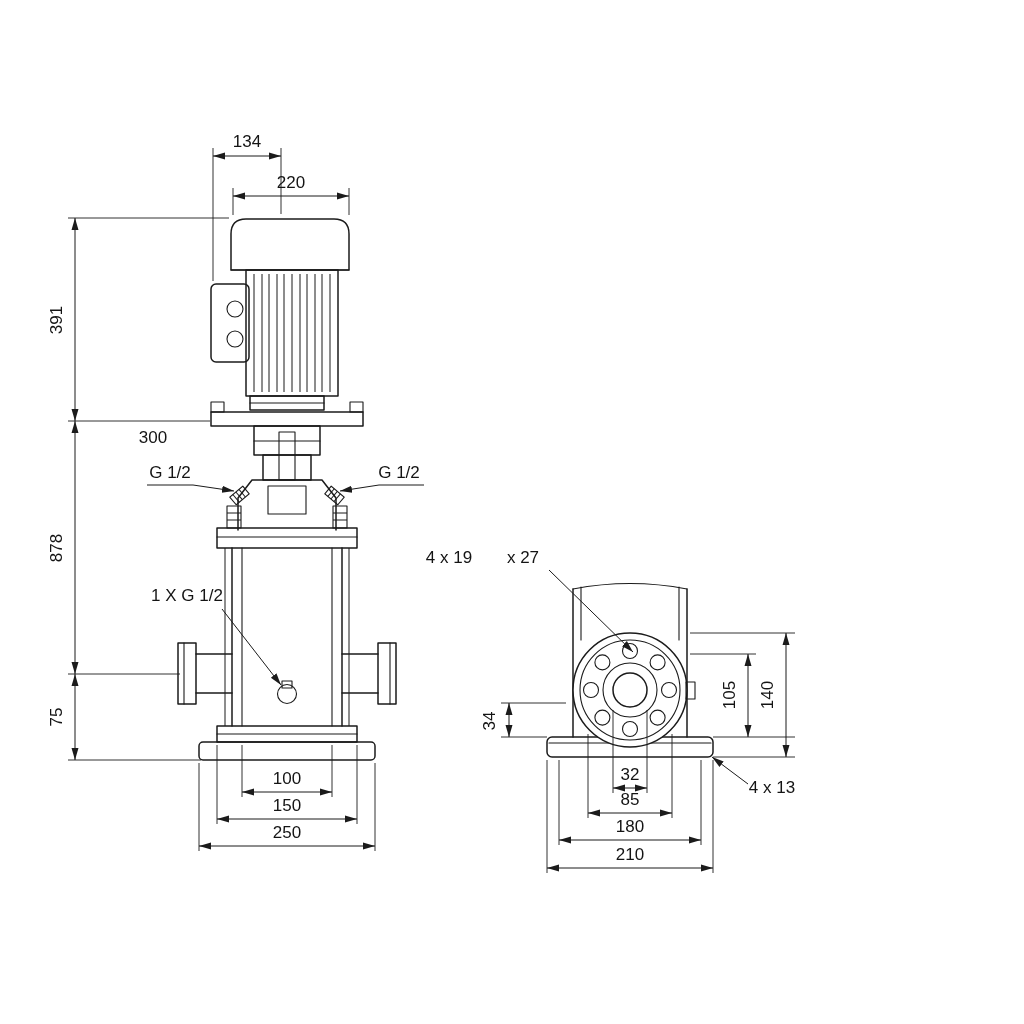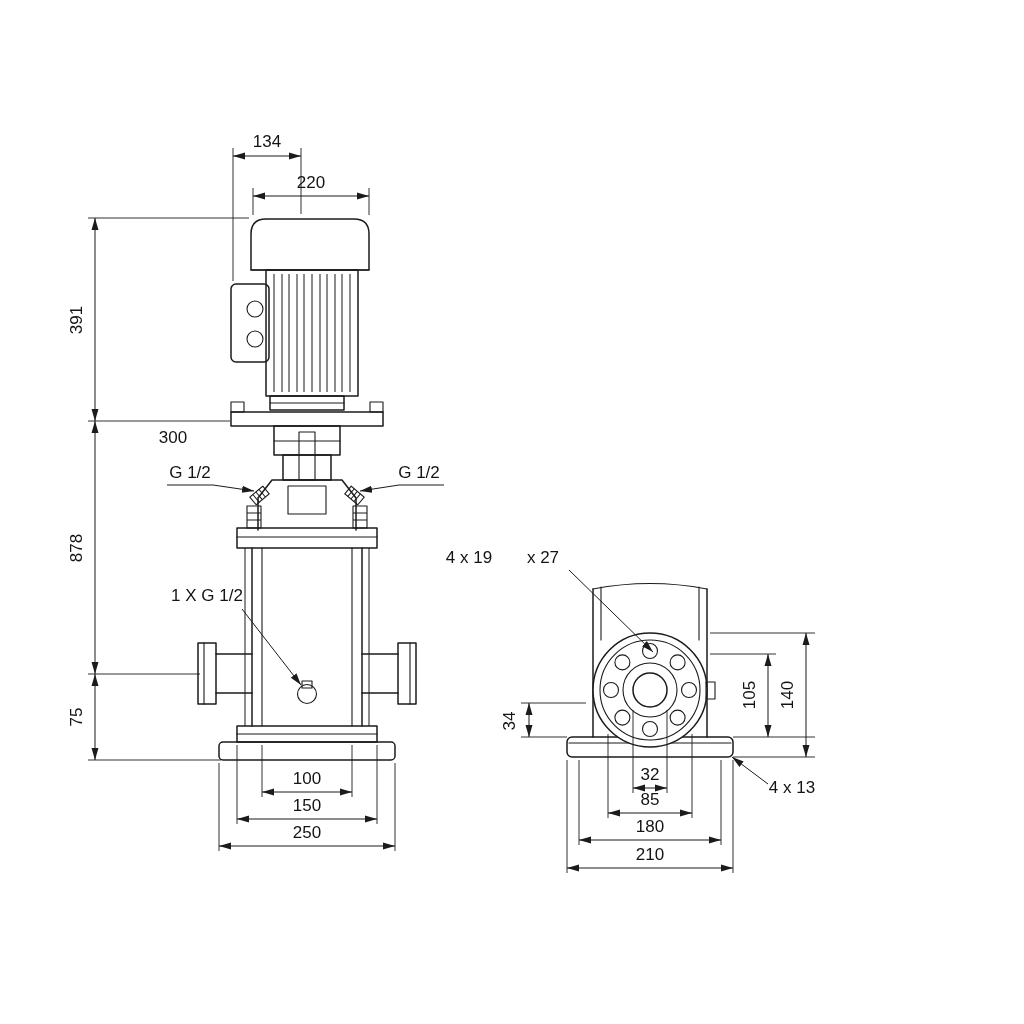--- a/index.html
+++ b/index.html
@@ -1,16 +1,16 @@
 <!DOCTYPE html>
 <html><head>
 <meta charset="utf-8">
 <style>
   html,body { margin:0; padding:0; background:#ffffff; }
-  .stage { width:984px; height:1024px; background:#ffffff; position:relative;padding-left:20px; }
+  .stage { width:984px; height:1024px; background:#ffffff; position:relative; }
   svg { display:block; }
   .ol  { fill:none; stroke:#1b1b1b; stroke-width:1.5; stroke-linejoin:round; stroke-linecap:round; }
   .ol2 { fill:none; stroke:#1b1b1b; stroke-width:1.1; stroke-linejoin:round; stroke-linecap:round; }
   .fin { fill:none; stroke:#1b1b1b; stroke-width:1; }
   .dim { fill:none; stroke:#1b1b1b; stroke-width:1; }
   .ext { fill:none; stroke:#1b1b1b; stroke-width:0.9; }
   .wfill { fill:#ffffff; stroke:#1b1b1b; stroke-width:1.5; }
   .txt { font-family:"Liberation Sans", sans-serif; font-size:17px; fill:#141414; }
 </style>
 </head>

